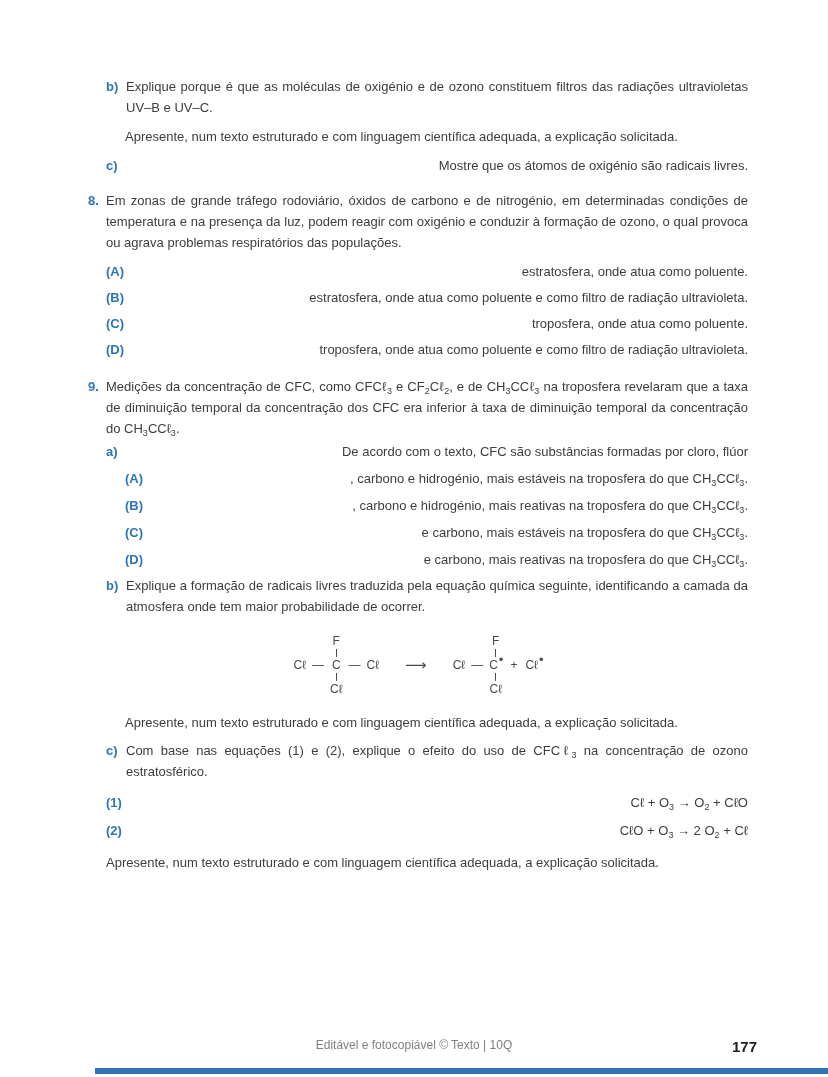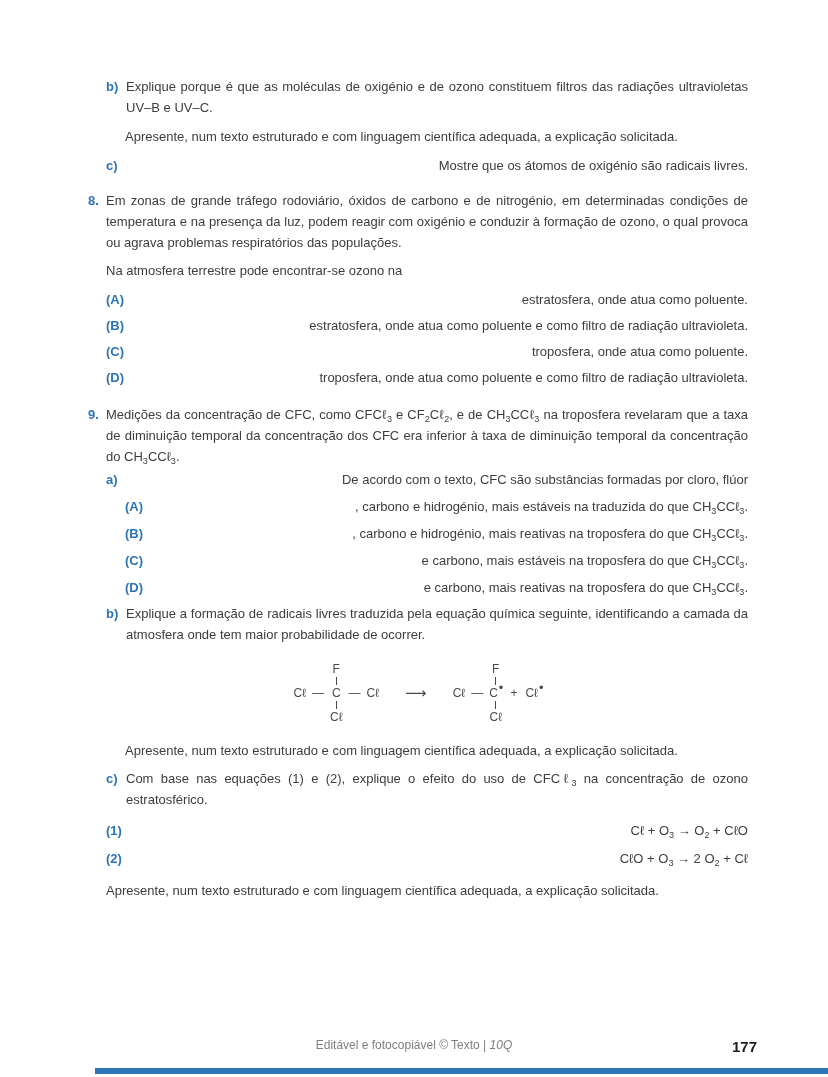--- a/index.html
+++ b/index.html
@@ -27,21 +27,21 @@
            font-size:12px;color:#4a4a4a;line-height:12px;}
   .molecule{display:flex;align-items:center;gap:6px;}
   .c-stack{display:flex;flex-direction:column;align-items:center;gap:2px;}
   .bond-v{width:1px;height:8px;background:#4a4a4a;}
   .rx-arrow{font-size:15px;margin:0 26px;color:#4a4a4a;}
   .plus{margin:0 2px;}
   .dot{font-size:13px;position:relative;top:-5px;left:1px;}
   
   .footer{position:absolute;left:0;top:1038px;width:100%;text-align:center;
           color:#7f7f7f;font-size:12px;line-height:14px;}
-  .footer .it{font-style:italic;}
+  .footer .it{}
   .pagenum{position:absolute;right:71px;top:1036px;color:#1f1f1f;font-weight:bold;font-size:15px;}
   .bottom-bar{position:absolute;left:95px;right:0;top:1068px;height:6px;background:#2E75B6;}
 </style>
 </head>
 <body>
 
 <div class="page">
   <div class="content">
 
     <div class="row ind1">
@@ -52,21 +52,20 @@
 
     <div class="row ind1 mt8">
       <span class="lbl">c)</span>
       <div class="txt-l">Mostre que os átomos de oxigénio são radicais livres.</div>
     </div>
 
     <div class="row mt14">
       <span class="num">8.</span>
       <div class="txt">Em zonas de grande tráfego rodoviário, óxidos de carbono e de nitrogénio, em determinadas condições de temperatura e na presença da luz, podem reagir com oxigénio e conduzir à formação de ozono, o qual provoca ou agrava problemas respiratórios das populações.</div>
     </div>
-    <div class="ind1 mt7">Na atmosfera terrestre pode encontrar-se ozono na</div>
 
     <div class="row ind1 mt8">
       <span class="lbl" style="flex-basis:26px">(A)</span>
       <div class="txt-l">estratosfera, onde atua como poluente.</div>
     </div>
     <div class="row ind1 mt5">
       <span class="lbl" style="flex-basis:26px">(B)</span>
       <div class="txt-l">estratosfera, onde atua como poluente e como filtro de radiação ultravioleta.</div>
     </div>
     <div class="row ind1 mt5">
@@ -82,21 +81,21 @@
       <span class="num">9.</span>
       <div class="txt"><span>Medições da concentração de CFC, como CFCℓ</span><sub>3</sub><span> e CF</span><sub>2</sub><span>Cℓ</span><sub>2</sub><span>, e de CH</span><sub>3</sub><span>CCℓ</span><sub>3</sub><span> na troposfera revelaram que a taxa de diminuição temporal da concentração dos CFC era inferior à taxa de diminuição temporal da concentração do CH</span><sub>3</sub><span>CCℓ</span><sub>3</sub><span>.</span></div>
     </div>
 
     <div class="row ind1 mt2">
       <span class="lbl">a)</span>
       <div class="txt-l">De acordo com o texto, CFC são substâncias formadas por cloro, flúor</div>
     </div>
     <div class="row ind2 mt6">
       <span class="lbl" style="flex-basis:27px">(A)</span>
-      <div class="txt-l"><span>, carbono e hidrogénio, mais estáveis na traduzida do que CH</span><sub>3</sub><span>CCℓ</span><sub>3</sub><span>.</span></div>
+      <div class="txt-l"><span>, carbono e hidrogénio, mais estáveis na troposfera do que CH</span><sub>3</sub><span>CCℓ</span><sub>3</sub><span>.</span></div>
     </div>
     <div class="row ind2 mt6">
       <span class="lbl" style="flex-basis:27px">(B)</span>
       <div class="txt-l"><span>, carbono e hidrogénio, mais reativas na troposfera do que CH</span><sub>3</sub><span>CCℓ</span><sub>3</sub><span>.</span></div>
     </div>
     <div class="row ind2 mt6">
       <span class="lbl" style="flex-basis:27px">(C)</span>
       <div class="txt-l"><span>e carbono, mais estáveis na troposfera do que CH</span><sub>3</sub><span>CCℓ</span><sub>3</sub><span>.</span></div>
     </div>
     <div class="row ind2 mt6">

